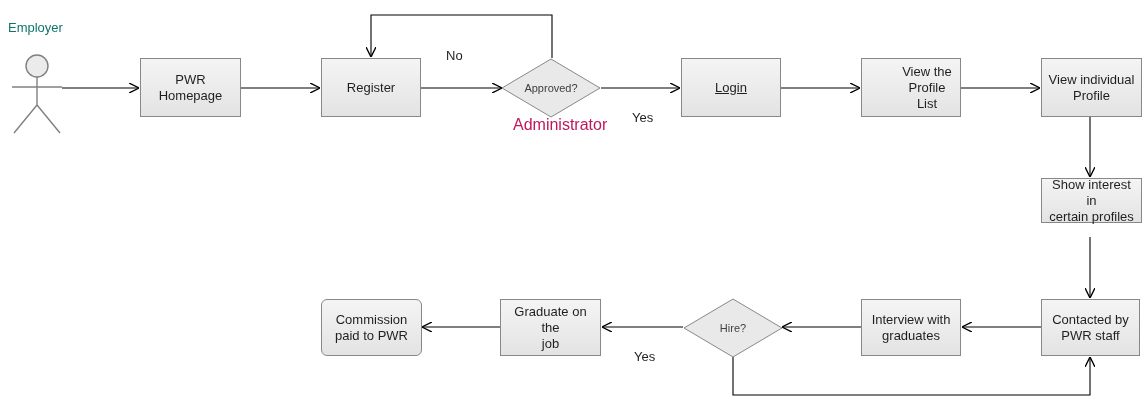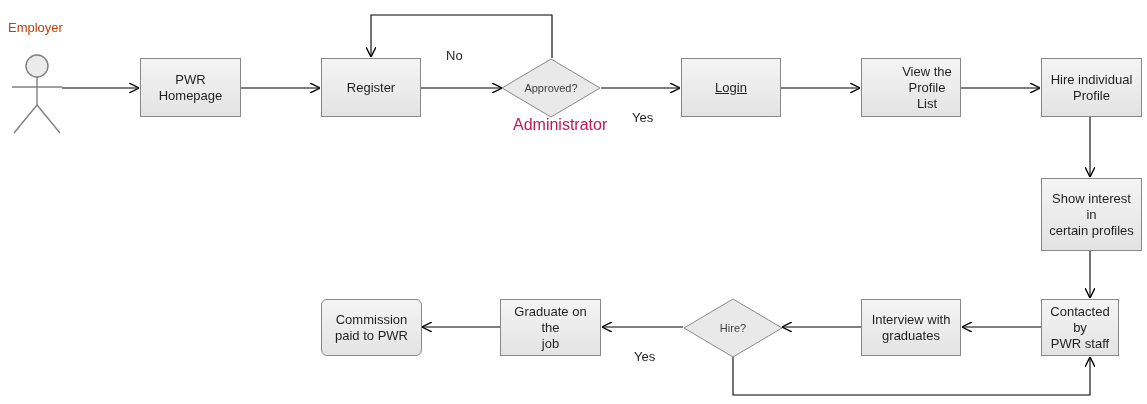--- a/index.html
+++ b/index.html
@@ -77,21 +77,21 @@
   }
   .caption {
     position: absolute;
     font-size: 16px;
     color: #be185d;
     white-space: nowrap;
   }
   .actor-title {
     position: absolute;
     font-size: 13px;
-    color: #c2410c;
+    color: #0f766e;
     white-space: nowrap;
   }
 </style>
 </head>
 <body>
 
 <div id="canvas">
 
   <svg id="edges" viewBox="0 0 1147 404" width="1147" height="404">
     <defs>
@@ -161,30 +161,30 @@
   <div class="node box" style="left:681px; top:58px; width:100px; height:59px;text-decoration:underline;">
     <span class="label">Login</span>
   </div>
 
   <div class="node box" style="left:861px; top:58px; width:100px; height:59px;padding-left:32px;">
     <span class="label">View the
 Profile List</span>
   </div>
 
   <div class="node box" style="left:1041px; top:58px; width:101px; height:59px;">
-    <span class="label">Hire individual
+    <span class="label">View individual
 Profile</span>
   </div>
 
-  <div class="node box" style="left:1041px; top:178px; width:101px; height:73px;">
+  <div class="node box" style="left:1041px; top:178px; width:101px; height:45px;">
     <span class="label">Show interest in
 certain profiles</span>
   </div>
 
-  <div class="node box" style="left:1041px; top:299px; width:78px; height:57px;text-align:center;">
+  <div class="node box" style="left:1041px; top:299px; width:99px; height:57px;text-align:center;">
     <span class="label">Contacted by
 PWR staff</span>
   </div>
 
   <div class="node box" style="left:861px; top:299px; width:100px; height:57px;">
     <span class="label">Interview with
 graduates</span>
   </div>
 
   <div class="diamond-wrap" style="left:683px; top:298px; width:100px; height:60px;">

